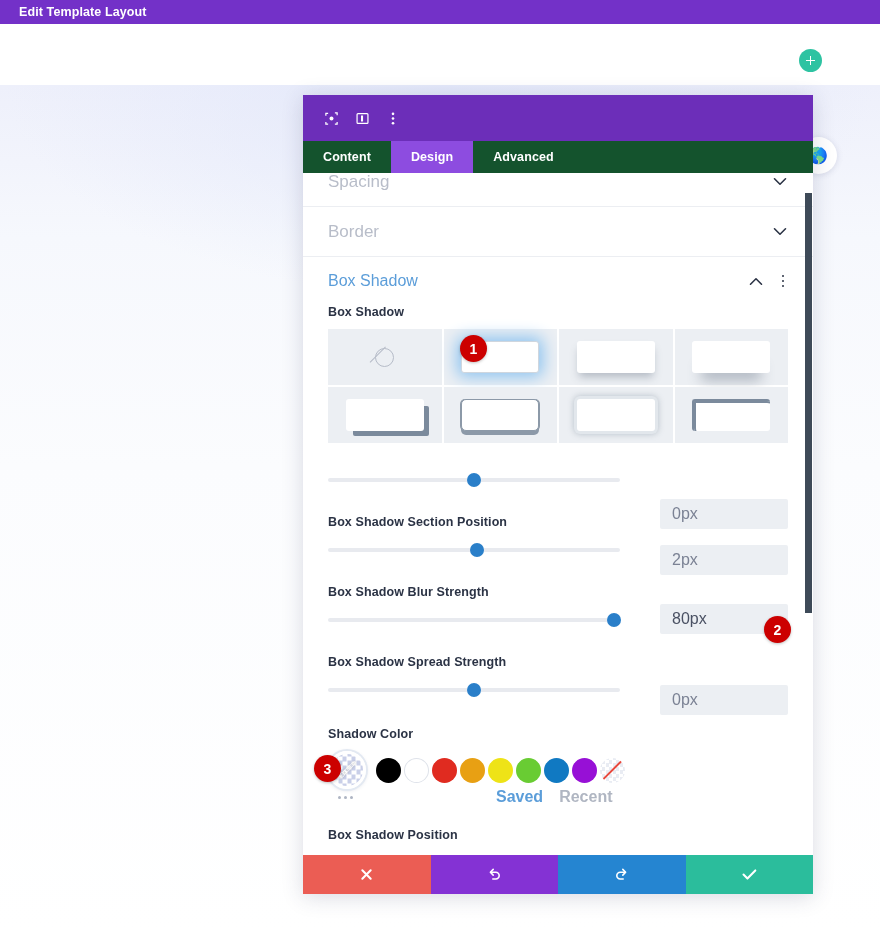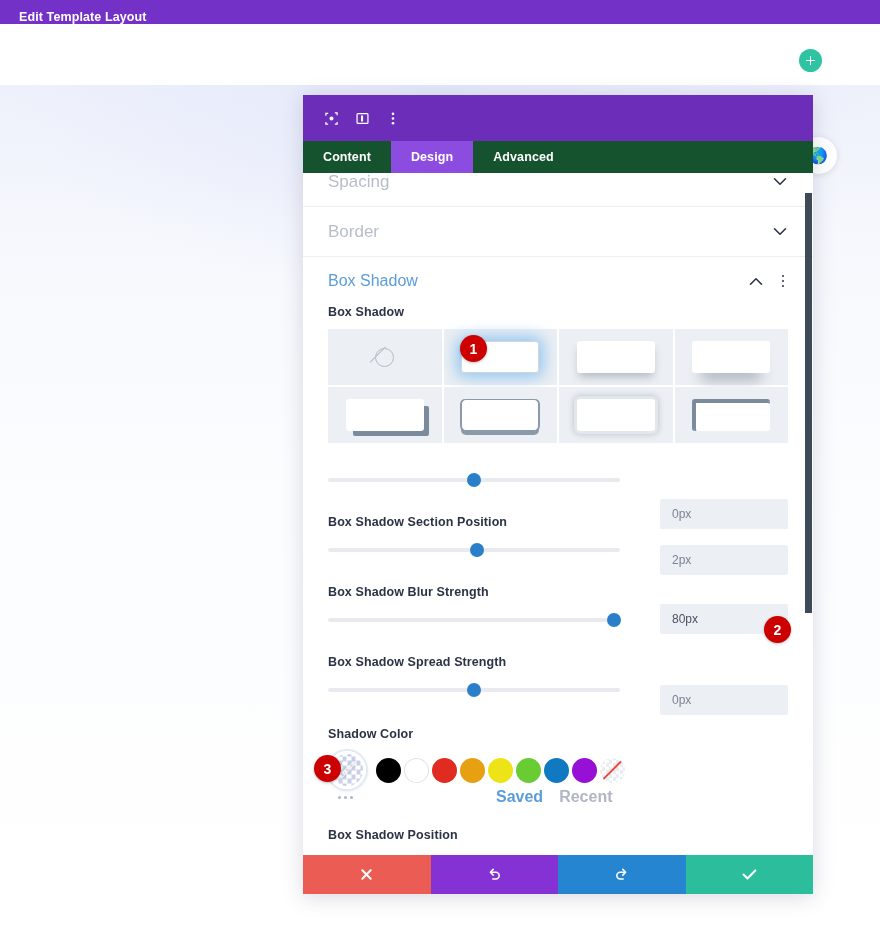--- a/index.html
+++ b/index.html
@@ -33,21 +33,21 @@
     position: absolute; left: 0; top: 0;
     width: 880px; height: 846px;
     background: radial-gradient(ellipse 620px 300px at 50% 0%, rgba(226,231,250,0.85) 0%, rgba(255,255,255,0) 70%);
   }
 
   
   .topbar {
     position: absolute; left: 0; top: 0;
     width: 880px; height: 24px;
     background: #7331c8;
-    display: flex; align-items: flex-end;
+    display: flex; align-items: center;
   }
   .topbar-title {
     color: #ffffff;
     font-size: 12.5px;
     font-weight: bold;
     padding-left: 19px;
     letter-spacing: 0.1px;
   }
 
   
@@ -229,21 +229,21 @@
     background: #2a7fc9;
     transform: translate(-50%, -50%);
   }
   .num-input {
     position: absolute; right: 25px;
     width: 128px; height: 30px;
     background: #eceff3;
     border: none; border-radius: 2px;
     display: flex; align-items: center;
     padding: 8px 12px;
-    font-size: 12px; color: #7b8294;
+    font-size: 16px; color: #7b8294;
     cursor: text;
   }
   .slider-block { position: relative; padding: 0 25px; }
 
   
   .swatch-row {
     display: flex; align-items: center; gap: 3px;
     position: relative;
   }
   .sw { width: 25px; height: 25px; border-radius: 50%; cursor: pointer; flex: 0 0 auto; }

